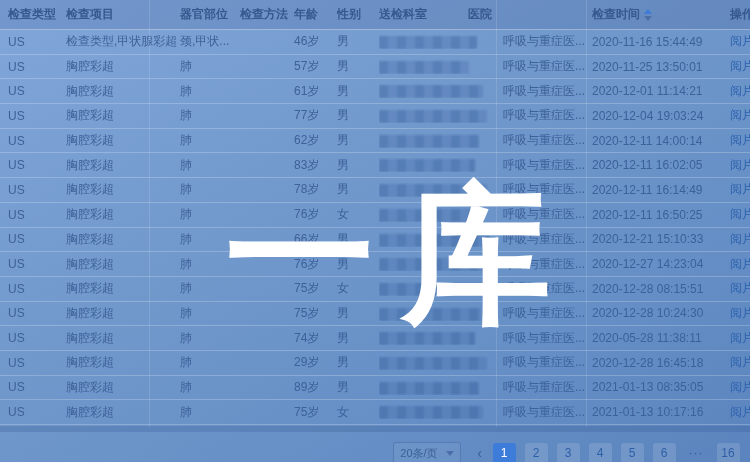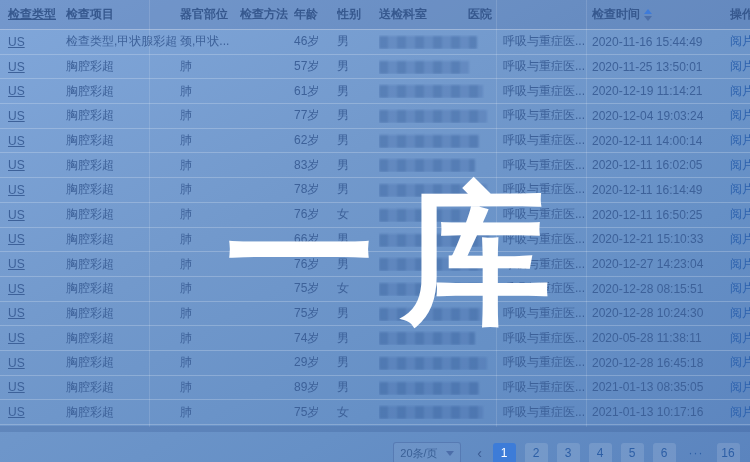--- a/index.html
+++ b/index.html
@@ -11,21 +11,21 @@
   }
   
   .table{ position:absolute; left:0; top:0; width:750px; }
   .tr{ display:flex; height:24.7px; align-items:center;
        border-bottom:1px solid rgba(255,255,255,0.22); }
   .thead{ height:30px; background:rgba(47,77,138,0.16);
           border-bottom:1px solid rgba(255,255,255,0.35); }
   .td,.th{ flex:none; overflow:hidden; white-space:nowrap; font-size:12px;
            color:#3d6199; }
   .th{ font-weight:700; color:#36588e; }
-  .c1{ width:66px; padding-left:8px;text-decoration:underline; }
+  .c1{ width:66px; padding-left:8px; }
   .c2{ width:114px; }
   .c3{ width:60px; }
   .c4{ width:54px; }
   .c5{ width:43px; }
   .c6{ width:42px; }
   .c7{ width:124px; }
   .c8{ width:89px; }
   .c9{ width:138px; }
   .c10{ width:20px; }
   .link{ color:#2d62ae; cursor:pointer; text-decoration:none; }
@@ -124,21 +124,21 @@
 
   <div class="tr">
     <div class="td c1">US</div>
     <div class="td c2">胸腔彩超</div>
     <div class="td c3">肺</div>
     <div class="td c4"></div>
     <div class="td c5">61岁</div>
     <div class="td c6">男</div>
     <div class="td c7"><span class="redact" style="width: 104px;"></span></div>
     <div class="td c8">呼吸与重症医...</div>
-    <div class="td c9">2020-12-19 11:14:21</div>
+    <div class="td c9">2020-12-01 11:14:21</div>
     <div class="td c10"><a class="link">阅片</a></div>
   </div>
 
   <div class="tr">
     <div class="td c1">US</div>
     <div class="td c2">胸腔彩超</div>
     <div class="td c3">肺</div>
     <div class="td c4"></div>
     <div class="td c5">77岁</div>
     <div class="td c6">男</div>

